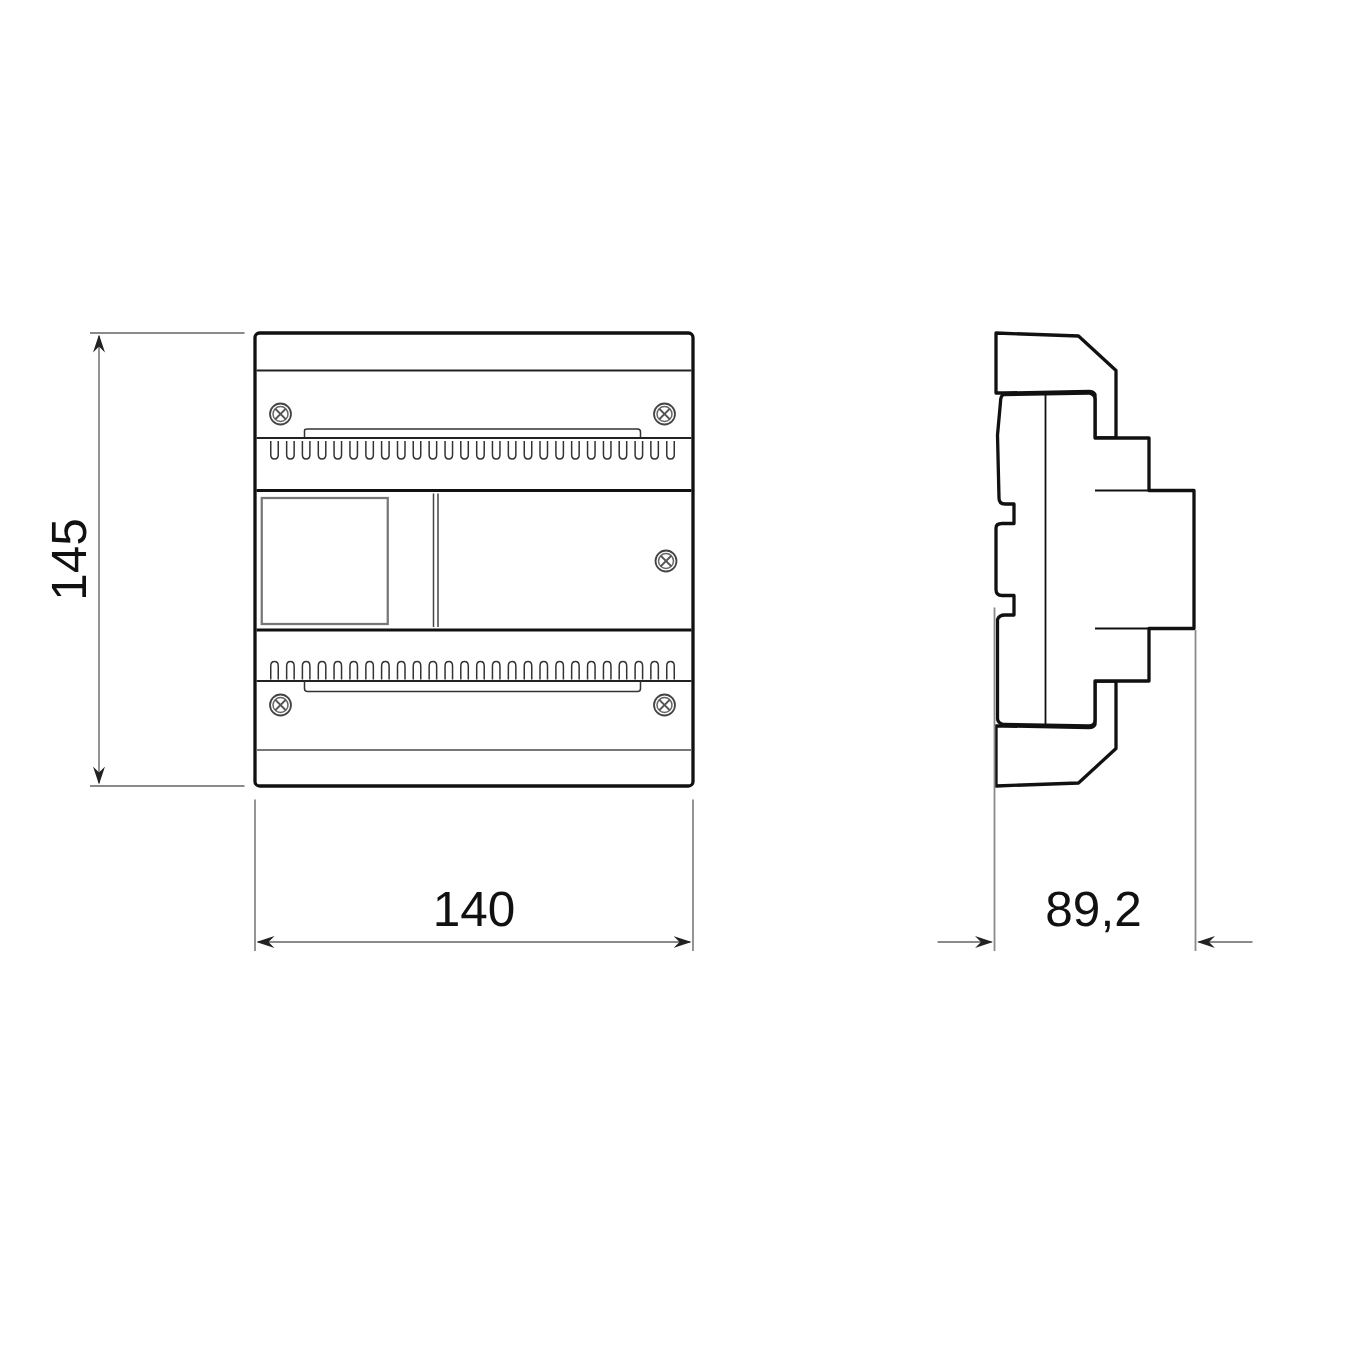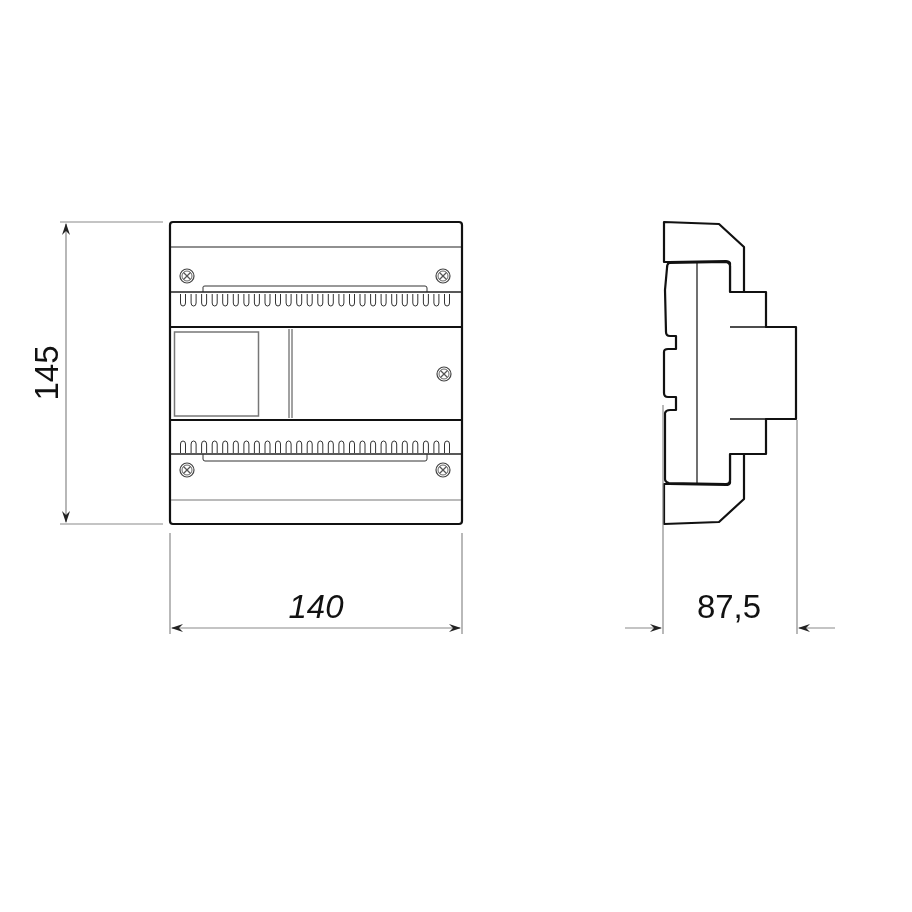--- a/index.html
+++ b/index.html
@@ -1,20 +1,20 @@
 <!DOCTYPE html>
 <html><head>
   <meta charset="utf-8">
   <style>
     html, body { margin: 0; padding: 0; background: #ffffff; }
     body { width: 912px; height: 912px; position: relative; overflow: hidden; font-family: "Liberation Sans", sans-serif; }
     svg { position: absolute; left: 0; top: 0; }
     .dim-text { position: absolute; font-family: "Liberation Sans", sans-serif; font-size: 33px; color: #111; line-height: 1; white-space: nowrap; }
     #dim-height-text { left: 46px; top: 373px; transform: translate(-50%, -50%) rotate(-90deg); }
-    #dim-width-text { left: 316px; top: 606px; transform: translate(-50%, -50%); font-style: italic; }
+    #dim-width-text { left: 316px; top: 606px; transform: translate(-50%, -50%); }
     #dim-depth-text { left: 729px; top: 606px; transform: translate(-50%, -50%); }
   </style>
 </head>
 <body>
 
 <svg width="912" height="912" viewBox="0 0 912 912">
   <defs>
     <marker id="arrow" viewBox="0 0 12 8" refX="11" refY="4" markerWidth="12" markerHeight="8" orient="auto-start-reverse" markerUnits="userSpaceOnUse">
       <path d="M0,0 L12,4 L0,8 L4,4 Z" fill="#222"></path>
     </marker>
@@ -137,13 +137,13 @@
   <g stroke="#8a8a8a" stroke-width="1.2">
     <line x1="663" y1="405" x2="663" y2="634"></line>
     <line x1="797" y1="420" x2="797" y2="634"></line>
     <line x1="625" y1="628" x2="661" y2="628" marker-end="url(#arrow)"></line>
     <line x1="835" y1="628" x2="799" y2="628" marker-end="url(#arrow)"></line>
   </g>
 </svg>
 
 <div class="dim-text" id="dim-height-text">145</div>
 <div class="dim-text" id="dim-width-text">140</div>
-<div class="dim-text" id="dim-depth-text">87,5</div>
+<div class="dim-text" id="dim-depth-text">89,2</div>
 
 </body></html>

